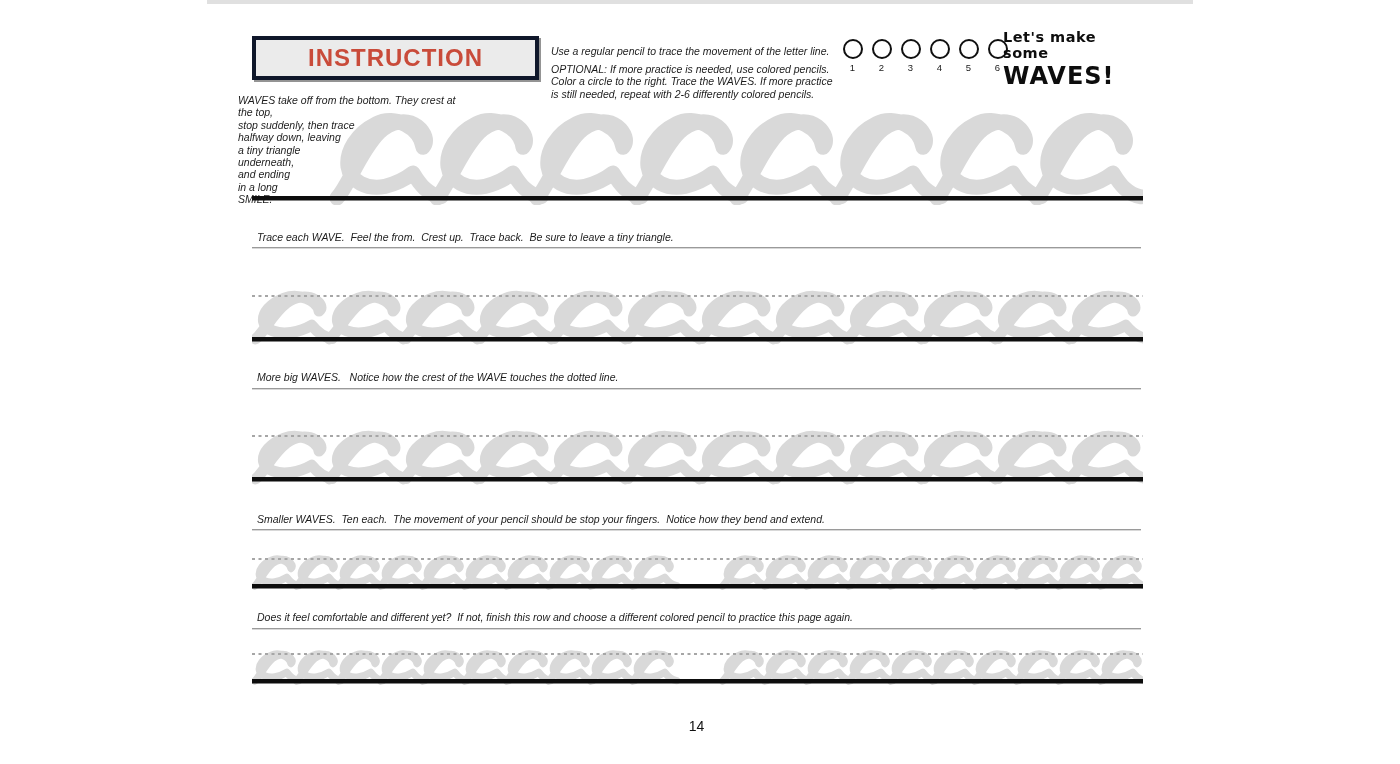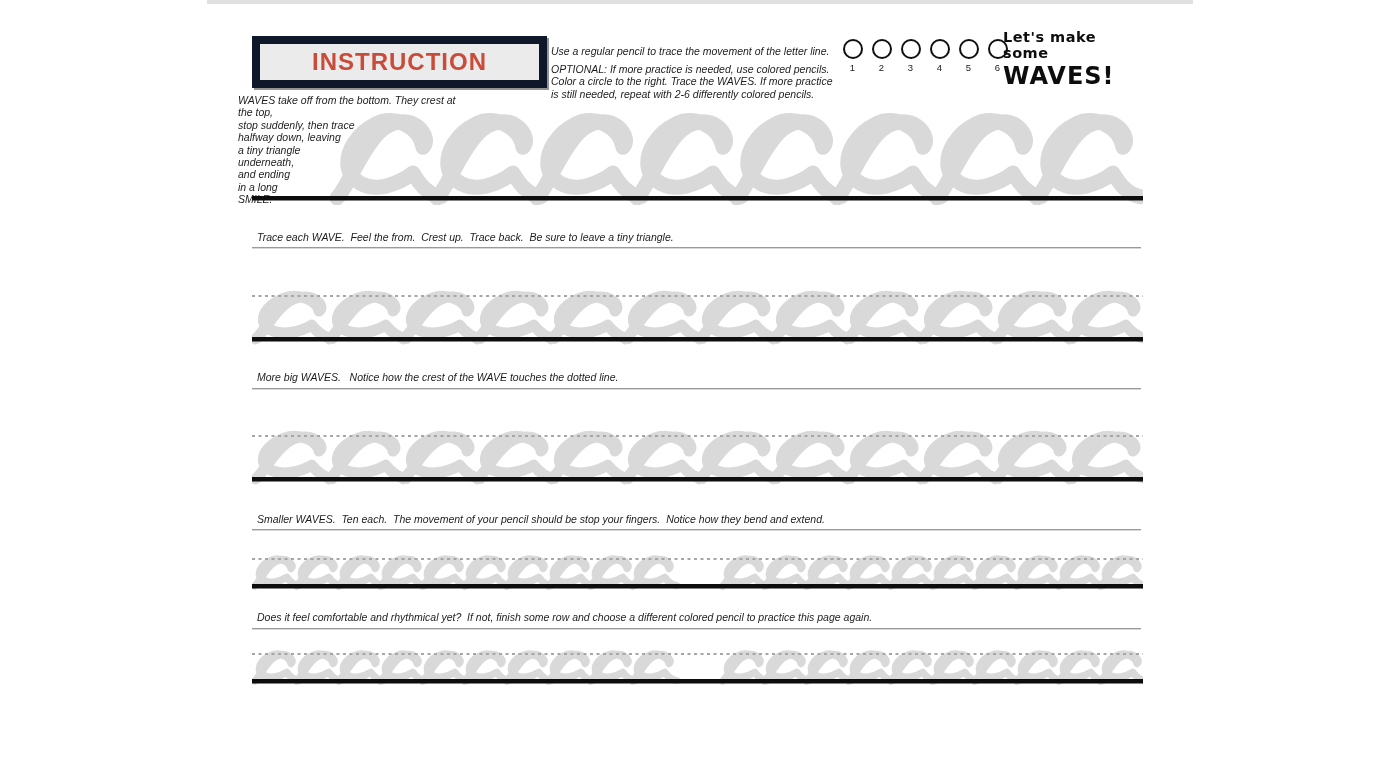--- a/index.html
+++ b/index.html
@@ -4,21 +4,21 @@
 <style>
   html,body{margin:0;padding:0;}
   body{
     width:1400px;height:764px;background:#ffffff;position:relative;
     font-family:"Liberation Sans", sans-serif;overflow:hidden;
   }
   .page{position:absolute;left:0;top:0;width:1400px;height:764px;background:#ffffff;}
   .top-strip{position:absolute;left:207px;top:0;width:986px;height:4px;background:#e0e0e0;}
   .instruction-box{
     position:absolute;left:252px;top:36px;width:279px;height:36px;
-    background:#ebebeb;border:8px solid #0f172a;
+    background:#ebebeb;border:4px solid #0f172a;
     box-shadow:2px 2px 0 rgba(60,60,60,.55);
     display:flex;align-items:center;justify-content:center;
   }
   .instruction-box span{
     font-size:24px;font-weight:bold;letter-spacing:1px;color:#c94b3a;
     font-family:"Liberation Sans", sans-serif;
   }
   .usage-notes{
     position:absolute;left:551px;top:33px;width:286px;
     font-size:10.5px;font-style:italic;color:#1c1c1c;line-height:1.2;
@@ -110,21 +110,21 @@
 
   <div class="row-caption" style="top:231px">Trace each WAVE.  Feel the from.  Crest up.  Trace back.  Be sure to leave a tiny triangle.</div>
   <div class="caption-rule" style="top:247px"></div>
 
   <div class="row-caption" style="top:371px">More big WAVES.   Notice how the crest of the WAVE touches the dotted line.</div>
   <div class="caption-rule" style="top:388px"></div>
 
   <div class="row-caption" style="top:513px">Smaller WAVES.  Ten each.  The movement of your pencil should be stop your fingers.  Notice how they bend and extend.</div>
   <div class="caption-rule" style="top:529px"></div>
 
-  <div class="row-caption" style="top:611px">Does it feel comfortable and rhythmical yet?  If not, finish some row and choose a different colored pencil to practice this page again.</div>
+  <div class="row-caption" style="top:611px">Does it feel comfortable and different yet?  If not, finish this row and choose a different colored pencil to practice this page again.</div>
   <div class="caption-rule" style="top:628px"></div>
 
   <div id="wave-rows">
       <svg class="wave-svg" width="891" height="100" viewBox="0 0 891 100" style="top: 105px;">
         <path d="M 85.0,93.0 C 97.0,80.5 107.0,47.8 127.0,27.5 C 139.0,15.8 155.0,13.4 165.0,21.2 C 173.0,27.5 176.0,36.1 171.0,42.3 C 168.0,22.8 143.0,8.8 124.0,18.9 C 105.0,28.3 94.0,46.2 96.0,61.8 C 98.0,75.8 115.0,85.2 133.0,81.3 C 146.0,78.2 155.0,72.7 161.0,68.0 C 168.0,79.7 176.0,89.9 189.0,91.8" fill="none" stroke="#d9d9d9" stroke-width="15" stroke-linecap="round" stroke-linejoin="round"></path>
         <path d="M 185.0,93.0 C 197.0,80.5 207.0,47.8 227.0,27.5 C 239.0,15.8 255.0,13.4 265.0,21.2 C 273.0,27.5 276.0,36.1 271.0,42.3 C 268.0,22.8 243.0,8.8 224.0,18.9 C 205.0,28.3 194.0,46.2 196.0,61.8 C 198.0,75.8 215.0,85.2 233.0,81.3 C 246.0,78.2 255.0,72.7 261.0,68.0 C 268.0,79.7 276.0,89.9 289.0,91.8" fill="none" stroke="#d9d9d9" stroke-width="15" stroke-linecap="round" stroke-linejoin="round"></path>
         <path d="M 285.0,93.0 C 297.0,80.5 307.0,47.8 327.0,27.5 C 339.0,15.8 355.0,13.4 365.0,21.2 C 373.0,27.5 376.0,36.1 371.0,42.3 C 368.0,22.8 343.0,8.8 324.0,18.9 C 305.0,28.3 294.0,46.2 296.0,61.8 C 298.0,75.8 315.0,85.2 333.0,81.3 C 346.0,78.2 355.0,72.7 361.0,68.0 C 368.0,79.7 376.0,89.9 389.0,91.8" fill="none" stroke="#d9d9d9" stroke-width="15" stroke-linecap="round" stroke-linejoin="round"></path>
         <path d="M 385.0,93.0 C 397.0,80.5 407.0,47.8 427.0,27.5 C 439.0,15.8 455.0,13.4 465.0,21.2 C 473.0,27.5 476.0,36.1 471.0,42.3 C 468.0,22.8 443.0,8.8 424.0,18.9 C 405.0,28.3 394.0,46.2 396.0,61.8 C 398.0,75.8 415.0,85.2 433.0,81.3 C 446.0,78.2 455.0,72.7 461.0,68.0 C 468.0,79.7 476.0,89.9 489.0,91.8" fill="none" stroke="#d9d9d9" stroke-width="15" stroke-linecap="round" stroke-linejoin="round"></path>
         <path d="M 485.0,93.0 C 497.0,80.5 507.0,47.8 527.0,27.5 C 539.0,15.8 555.0,13.4 565.0,21.2 C 573.0,27.5 576.0,36.1 571.0,42.3 C 568.0,22.8 543.0,8.8 524.0,18.9 C 505.0,28.3 494.0,46.2 496.0,61.8 C 498.0,75.8 515.0,85.2 533.0,81.3 C 546.0,78.2 555.0,72.7 561.0,68.0 C 568.0,79.7 576.0,89.9 589.0,91.8" fill="none" stroke="#d9d9d9" stroke-width="15" stroke-linecap="round" stroke-linejoin="round"></path>
         <path d="M 585.0,93.0 C 597.0,80.5 607.0,47.8 627.0,27.5 C 639.0,15.8 655.0,13.4 665.0,21.2 C 673.0,27.5 676.0,36.1 671.0,42.3 C 668.0,22.8 643.0,8.8 624.0,18.9 C 605.0,28.3 594.0,46.2 596.0,61.8 C 598.0,75.8 615.0,85.2 633.0,81.3 C 646.0,78.2 655.0,72.7 661.0,68.0 C 668.0,79.7 676.0,89.9 689.0,91.8" fill="none" stroke="#d9d9d9" stroke-width="15" stroke-linecap="round" stroke-linejoin="round"></path>
@@ -207,13 +207,14 @@
         <path d="M 680.8,34.0 C 685.9,29.7 690.1,18.3 698.5,11.3 C 703.5,7.3 710.2,6.5 714.4,9.2 C 717.8,11.3 719.1,14.3 717.0,16.4 C 715.7,9.7 705.2,4.8 697.2,8.4 C 689.2,11.6 684.6,17.8 685.5,23.2 C 686.3,28.1 693.4,31.3 701.0,29.9 C 706.5,28.9 710.2,27.0 712.8,25.4 C 715.7,29.4 719.1,32.9 724.5,33.6" fill="none" stroke="#d9d9d9" stroke-width="7.5" stroke-linecap="round" stroke-linejoin="round"></path>
         <path d="M 722.8,34.0 C 727.9,29.7 732.1,18.3 740.5,11.3 C 745.5,7.3 752.2,6.5 756.4,9.2 C 759.8,11.3 761.1,14.3 759.0,16.4 C 757.7,9.7 747.2,4.8 739.2,8.4 C 731.2,11.6 726.6,17.8 727.5,23.2 C 728.3,28.1 735.4,31.3 743.0,29.9 C 748.5,28.9 752.2,27.0 754.8,25.4 C 757.7,29.4 761.1,32.9 766.5,33.6" fill="none" stroke="#d9d9d9" stroke-width="7.5" stroke-linecap="round" stroke-linejoin="round"></path>
         <path d="M 764.8,34.0 C 769.9,29.7 774.1,18.3 782.5,11.3 C 787.5,7.3 794.2,6.5 798.4,9.2 C 801.8,11.3 803.1,14.3 801.0,16.4 C 799.7,9.7 789.2,4.8 781.2,8.4 C 773.2,11.6 768.6,17.8 769.5,23.2 C 770.3,28.1 777.4,31.3 785.0,29.9 C 790.5,28.9 794.2,27.0 796.8,25.4 C 799.7,29.4 803.1,32.9 808.5,33.6" fill="none" stroke="#d9d9d9" stroke-width="7.5" stroke-linecap="round" stroke-linejoin="round"></path>
         <path d="M 806.8,34.0 C 811.9,29.7 816.1,18.3 824.5,11.3 C 829.5,7.3 836.2,6.5 840.4,9.2 C 843.8,11.3 845.1,14.3 843.0,16.4 C 841.7,9.7 831.2,4.8 823.2,8.4 C 815.2,11.6 810.6,17.8 811.5,23.2 C 812.3,28.1 819.4,31.3 827.0,29.9 C 832.5,28.9 836.2,27.0 838.8,25.4 C 841.7,29.4 845.1,32.9 850.5,33.6" fill="none" stroke="#d9d9d9" stroke-width="7.5" stroke-linecap="round" stroke-linejoin="round"></path>
         <path d="M 848.8,34.0 C 853.9,29.7 858.1,18.3 866.5,11.3 C 871.5,7.3 878.2,6.5 882.4,9.2 C 885.8,11.3 887.1,14.3 885.0,16.4 C 883.7,9.7 873.2,4.8 865.2,8.4 C 857.2,11.6 852.6,17.8 853.5,23.2 C 854.3,28.1 861.4,31.3 869.0,29.9 C 874.5,28.9 878.2,27.0 880.8,25.4 C 883.7,29.4 887.1,32.9 892.5,33.6" fill="none" stroke="#d9d9d9" stroke-width="7.5" stroke-linecap="round" stroke-linejoin="round"></path>
         <line x1="0" x2="891" y1="7" y2="7" stroke="#a6a6a6" stroke-width="2.2" stroke-dasharray="3 3.5"></line>
         <rect x="0" y="32" width="891" height="4.5" fill="#0d0d0d"></rect>
       </svg>
     </div>
 
+  <div class="page-number">14</div>
 </div>
 
 </body></html>

